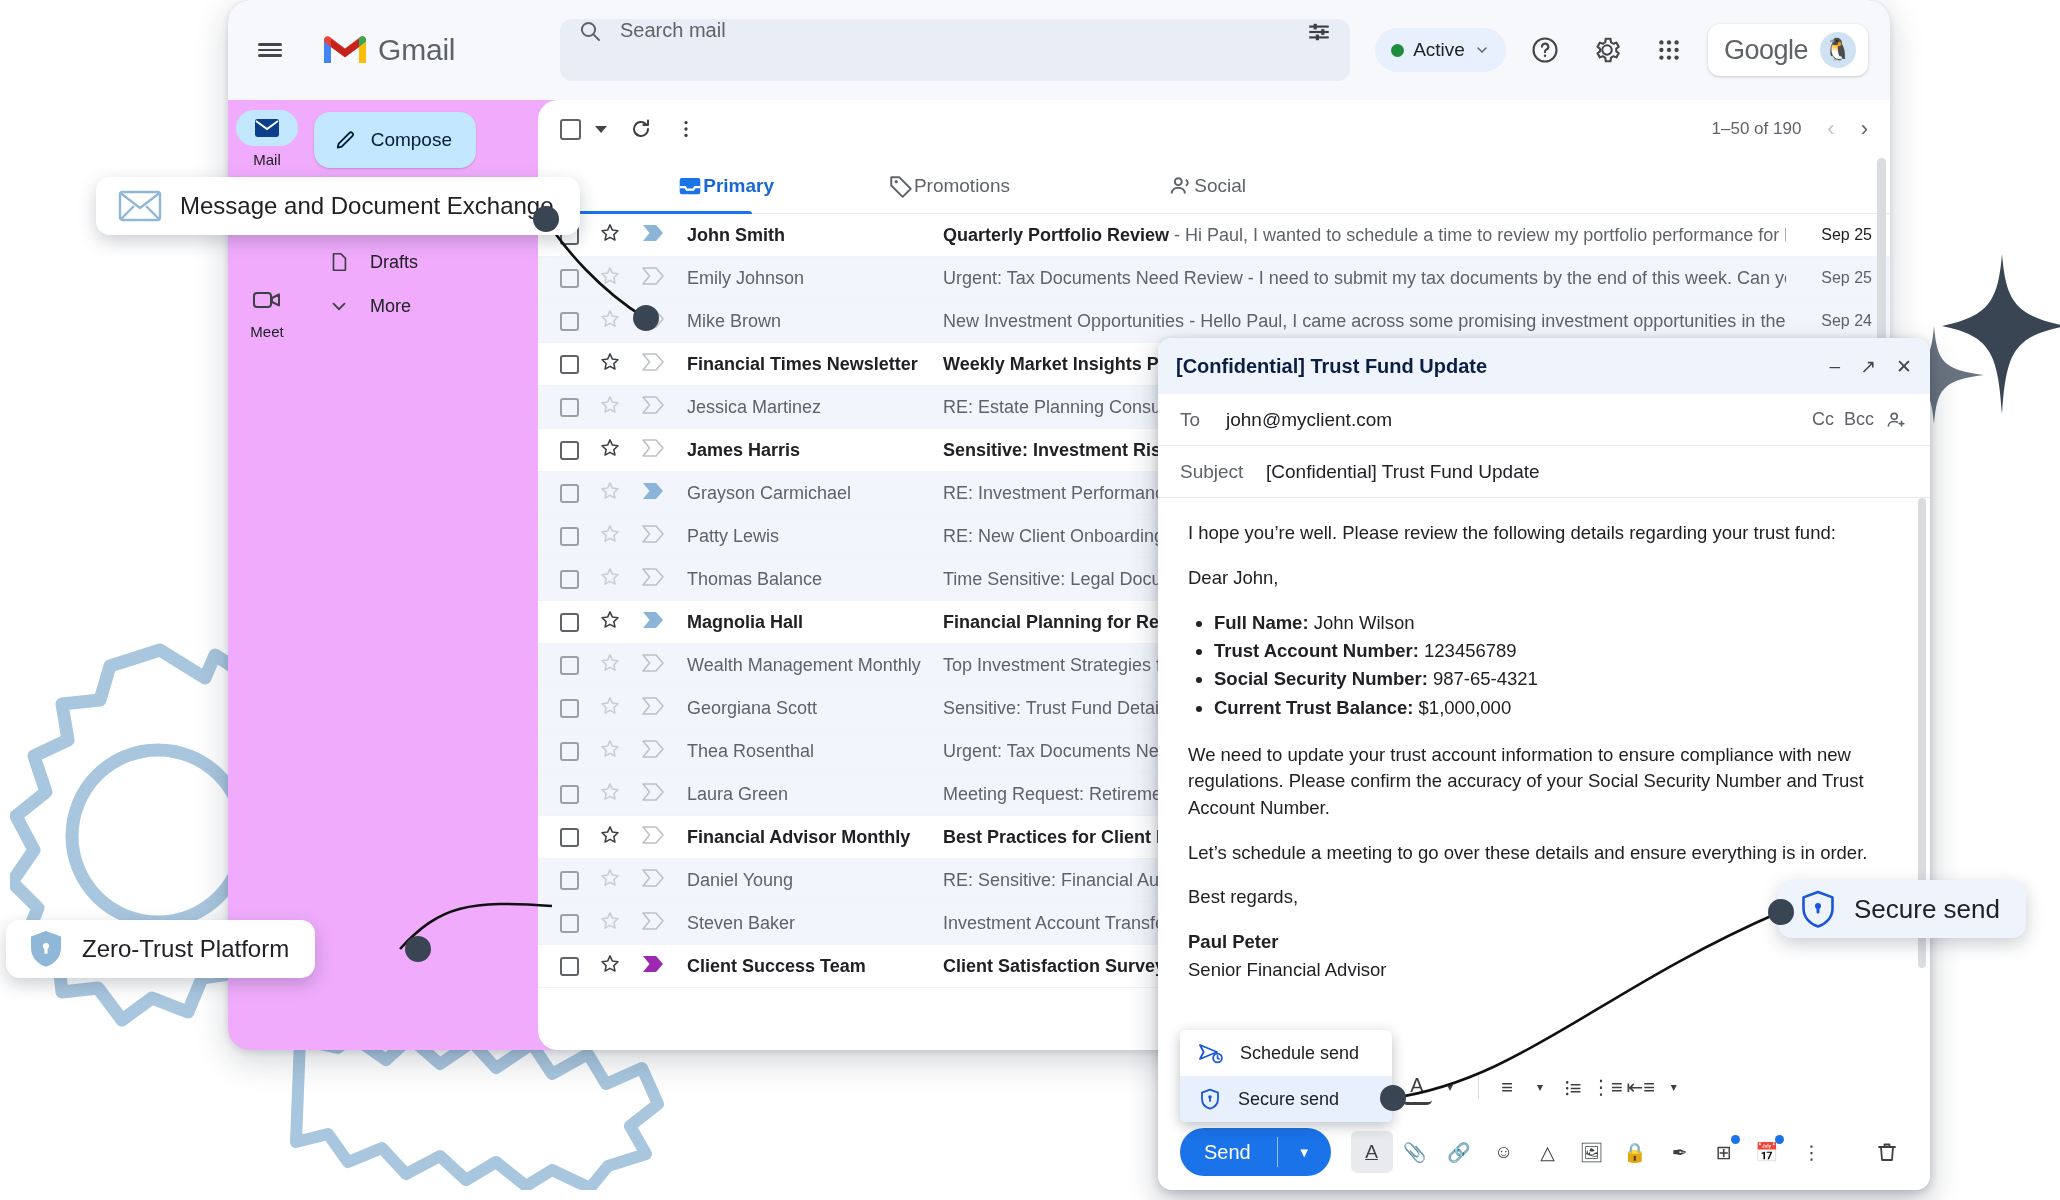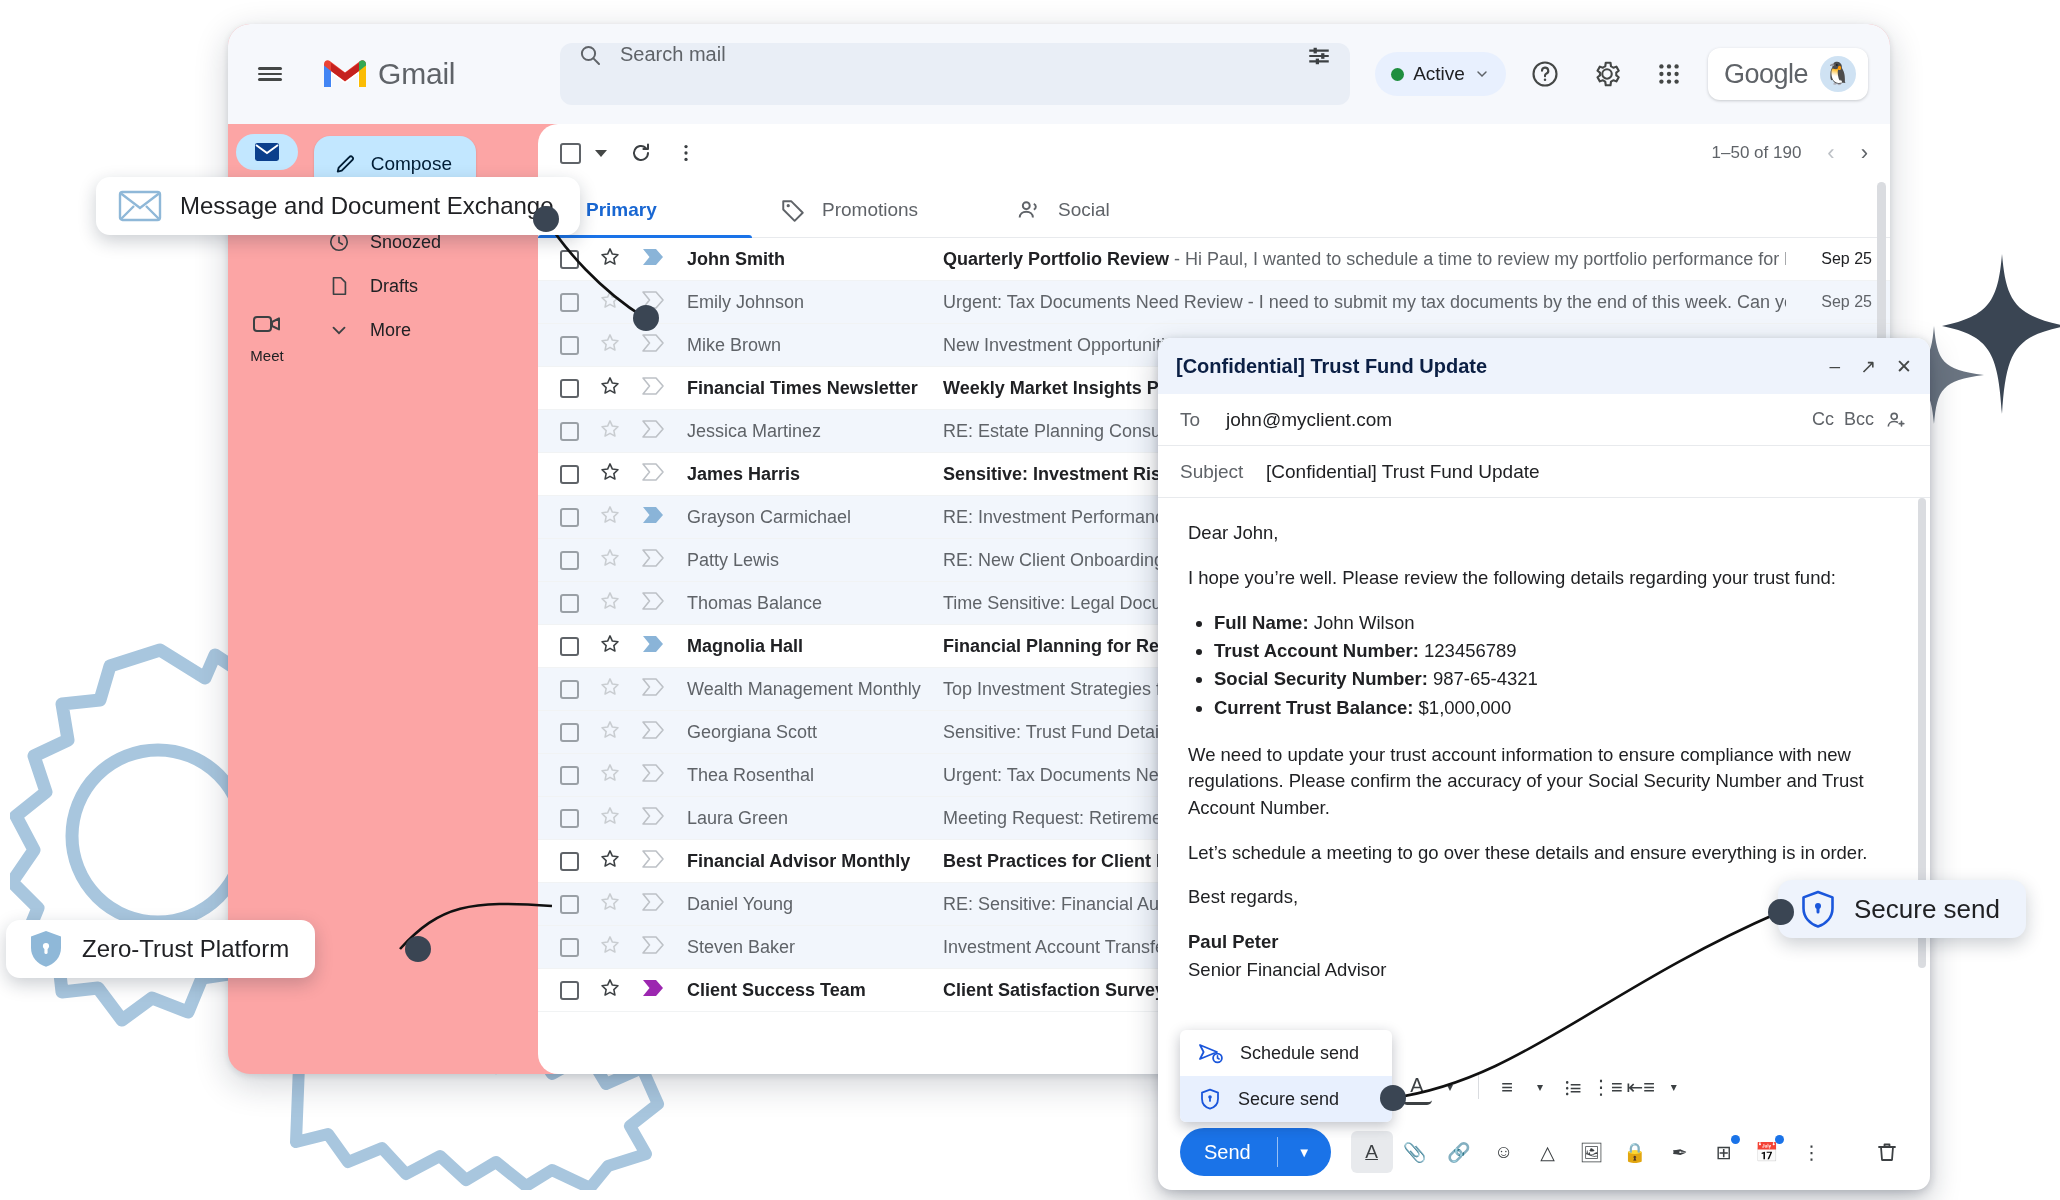--- a/index.html
+++ b/index.html
@@ -12,23 +12,23 @@
   #stage { position: relative; width: 2060px; height: 1200px; background: #fff; }
 
   
   .deco { position: absolute; pointer-events: none; }
   .gear-left { left: 10px; top: 620px; }
   .gear-bottom { left: 290px; top: 1030px; }
   .spark { position: absolute; pointer-events: none; }
 
   
   #gmail-window {
-    position: absolute; left: 228px; top: 24px;
+    position: absolute; left: 228px; top: 0;
     width: 1662px; height: 1050px;
-    background: #fca5a5;
+    background: #f0abfc;
     border-radius: 22px;
     box-shadow: 0 10px 34px rgba(20,30,50,.20), 0 2px 6px rgba(20,30,50,.12);
     overflow: hidden;
   }
 
   
   .gm-header { height: 100px; display: flex; align-items: center; padding: 0 22px 0 18px; background: #f6f8fc; }
   .hamburger { width: 48px; height: 48px; display:flex; align-items:center; justify-content:center; border-radius:50%; cursor:pointer; }
   .hamburger span { display:block; width:24px; height:2.4px; background:#444746; margin:3.2px 0; border-radius:2px; }
   .gm-logo { display:flex; align-items:center; gap:12px; margin-left: 30px; width: 200px; }
@@ -85,21 +85,21 @@
   .listpanel { flex:1; background:#fff; border-radius:20px 0 0 20px; margin-right:0; position:relative; overflow:hidden; }
   .list-toolbar { height: 58px; display:flex; align-items:center; padding: 0 22px; gap: 22px; }
   .cbox { width:21px;height:21px;border:2px solid #5f6368;border-radius:3px; cursor:pointer;}
   .caret { width:0;height:0;border-left:6px solid transparent;border-right:6px solid transparent;border-top:7px solid #444746; margin-left:-8px; cursor:pointer;}
   .pager { margin-left:auto; display:flex; align-items:center; gap:26px; }
   .pager-text { font-size:17px; color:#5f6368;margin-left:36px; }
   .pg-arrow { font-size:22px; color:#5f6368; cursor:pointer; }
   .pg-arrow.dim { color:#bdc1c6; }
 
   .tabs { display:flex; height: 56px; border-bottom: 1px solid #e8eaed; }
-  .tab { width: 236px; display:flex; align-items:center; gap:16px; padding-left: 6px; cursor:pointer; position:relative;}
+  .tab { width: 236px; display:flex; align-items:center; gap:0; padding-left: 6px; cursor:pointer; position:relative;justify-content:flex-end;}
   .tab-label { font-size:19px; color:#5f6368; }
   .tab.active .tab-label { color:#1967d2; font-weight:bold; }
   .tab.active:after { content:""; position:absolute; left:0; right:22px; bottom:-1px; height:3px; background:#1a73e8; border-radius:3px 3px 0 0;}
 
   .rows { }
   .row { display:flex; align-items:center; height: 43px; padding: 0 18px 0 22px; border-bottom:1px solid #f1f3f4; cursor:pointer; }
   .row.unread { background:#fff; }
   .row.read { background:#f2f6fc; }
   .row .rcb { width:19px;height:19px;border:2px solid #9aa0a6;border-radius:3px;flex:0 0 auto; }
   .row.unread .rcb { border-color:#5f6368; }
@@ -630,22 +630,22 @@
         </svg>
       </div>
     </div>
 
     <div class="cw-field">
       <span class="cw-flabel wide">Subject</span>
       <span class="cw-fval">[Confidential] Trust Fund Update</span>
     </div>
 
     <div class="cw-bodyarea">
+      <p>I hope you’re well. Please review the following details regarding your trust fund:</p>
       <p>Dear John,</p>
-      <p>I hope you’re well. Please review the following details regarding your trust fund:</p>
       <ul id="body-bullets">
           <li><b>Full Name:</b><span> John Wilson</span></li>
           <li><b>Trust Account Number:</b><span> 123456789</span></li>
           <li><b>Social Security Number:</b><span> 987-65-4321</span></li>
           <li><b>Current Trust Balance:</b><span> $1,000,000</span></li>
         </ul>
       <p>We need to update your trust account information to ensure compliance with new regulations. Please confirm the accuracy of your Social Security Number and Trust Account Number.</p>
       <p>Let’s schedule a meeting to go over these details and ensure everything is in order.</p>
       <p>Best regards,</p>
       <p style="margin-bottom:2px;" class="sig-name">Paul Peter</p>

